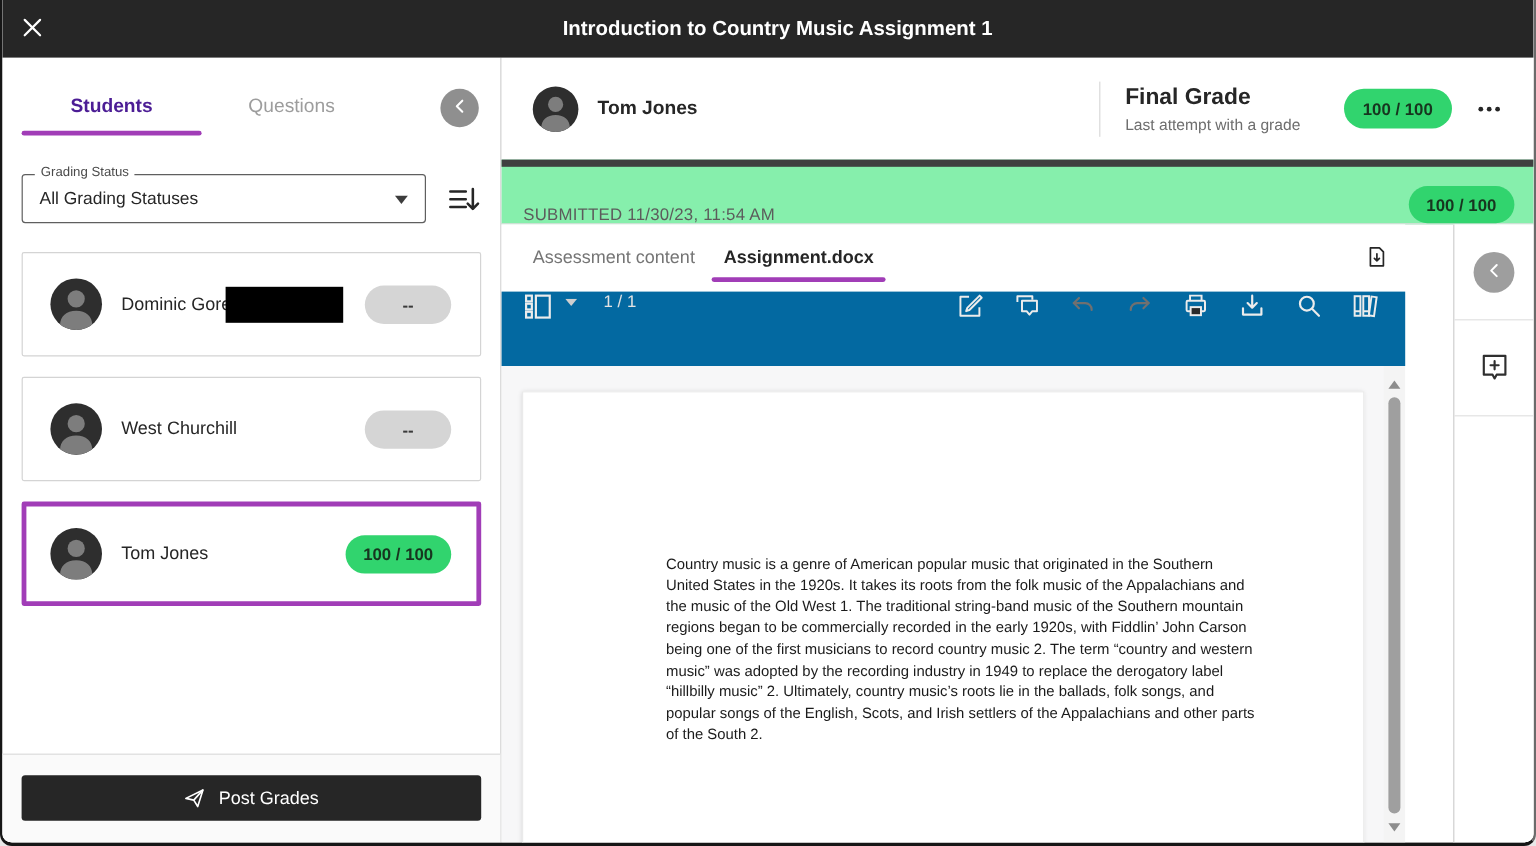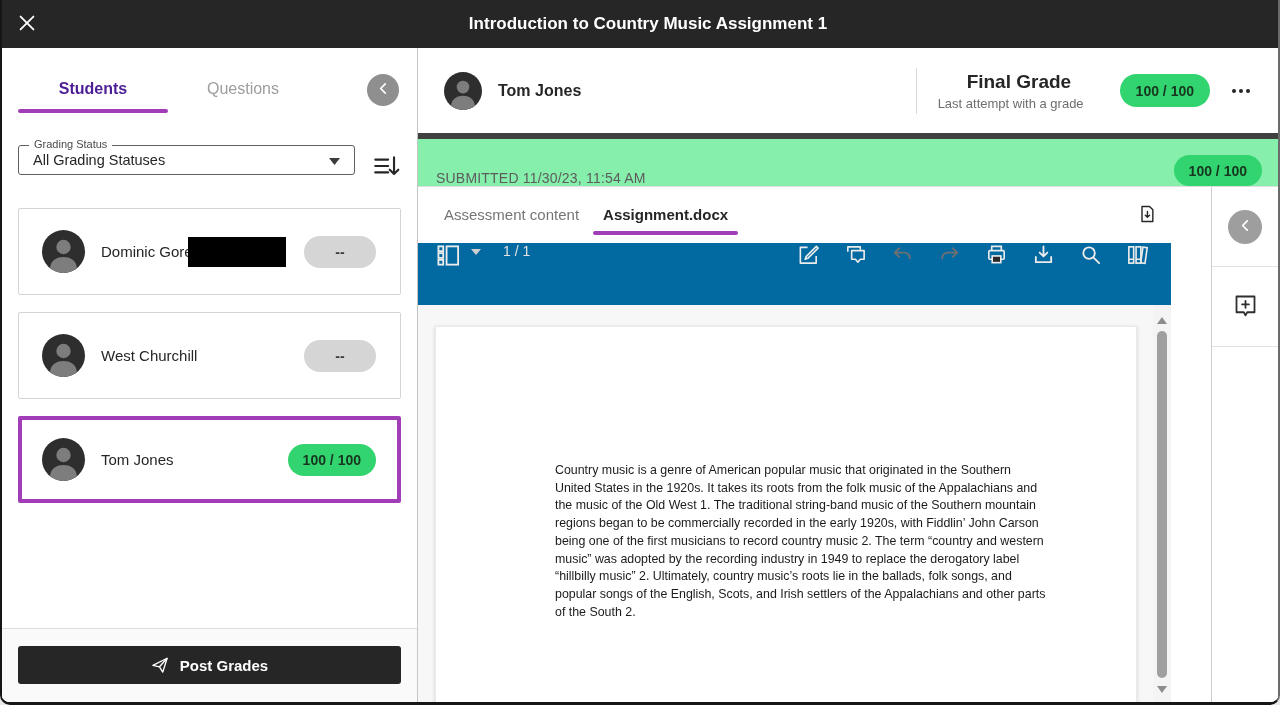--- a/index.html
+++ b/index.html
@@ -20,51 +20,51 @@
   
   .left-panel { flex:0 0 416px; width:416px; border-right:1px solid #c6c6c6; background:#fff; display:flex; flex-direction:column; }
   .lp-tabs { display:flex; align-items:center; padding:26px 18px 0 16px; }
   .lp-tab { width:150px; text-align:center; font-size:16px; color:#9d9d9d; padding-bottom:15px; position:relative; cursor:pointer; background:none; border:none; font-family:inherit; }
   .lp-tab.active { color:#4c1d95; font-weight:bold; }
   .lp-tab.active::after { content:""; position:absolute; left:0; right:0; bottom:0; height:4px; border-radius:2px; background:#a13db7; }
   .round-btn { width:32px; height:32px; border-radius:50%; background:#8f8f8f; color:#fff; border:none; display:flex; align-items:center; justify-content:center; cursor:pointer; }
   .lp-tabs .round-btn { margin-left:auto; margin-bottom:12px; }
 
   .lp-filter { display:flex; align-items:flex-start; padding:27px 16px 0 16px; }
-  .combo { position:relative; width:337px; height:30px; border:1px solid #5f5f5f; border-radius:3px; display:flex; align-items:center; padding:0 14px; cursor:pointer; background:#fff; }
+  .combo { position:relative; width:337px; height:41px; border:1px solid #5f5f5f; border-radius:3px; display:flex; align-items:center; padding:0 14px; cursor:pointer; background:#fff; }
   .combo-label { position:absolute; top:-8px; left:10px; background:#fff; padding:0 5px; font-size:11px; color:#4a4a4a; }
   .combo-value { font-size:14.5px; color:#262626; }
   .combo-caret { margin-left:auto; }
   .icon-btn { background:none; border:none; cursor:pointer; color:#262626; display:flex; align-items:center; justify-content:center; }
   .sort-btn { margin-left:auto; margin-top:6px; }
 
   .student-list { flex:1; padding:24px 16px 0 16px; display:flex; flex-direction:column; gap:17px; overflow:hidden; }
   .student-card { height:87px; flex:0 0 87px; border:1px solid #d4d4d4; border-radius:2px; background:#fff; display:flex; align-items:center; padding:0 24px 0 23px; position:relative; cursor:pointer; }
   .student-card.selected { border:4px solid #a13db7; padding:0 21px 0 20px; }
   .avatar { border-radius:50%; background:#2e2e2e; overflow:hidden; display:flex; align-items:flex-end; justify-content:center; flex-shrink:0; }
   .avatar svg { display:block; }
   .s-avatar { width:43px; height:43px; }
   .s-name { margin-left:16px; font-size:15px; color:#262626; }
   .pill { margin-left:auto; height:32px; min-width:72px; border-radius:16px; display:flex; align-items:center; justify-content:center; padding:0 15px; font-size:14px; font-weight:bold; white-space:nowrap; }
   .pill.muted { background:#d5d5d5; color:#3a3a3a; }
   .pill.green { background:#31d46e; color:#17351f; }
   .redaction { position:absolute; left:169px; top:28px; width:98px; height:30px; background:#000; }
 
   .lp-bottom { flex:0 0 74px; border-top:1px solid #dcdcdc; background:#fafafa; padding:17px 16px 0 16px; }
-  .post-grades-btn { width:100%; height:38px; background:#262626; color:#fff; border:none; border-radius:3px; font-size:15px; font-weight:bold; font-family:inherit; display:flex; align-items:center; justify-content:center; gap:11px; cursor:pointer; }
+  .post-grades-btn { width:100%; height:38px; background:#262626; color:#fff; border:none; border-radius:3px; font-size:15px; font-weight:normal; font-family:inherit; display:flex; align-items:center; justify-content:center; gap:11px; cursor:pointer; }
 
   
   .right-area { flex:1; display:flex; flex-direction:column; min-width:0; background:#fff; }
 
   .attempt-header { flex:0 0 85px; display:flex; align-items:center; padding:0 26px; }
   .ah-avatar { width:38px; height:38px; }
   .ah-name { margin-left:16px; font-size:16px; font-weight:bold; color:#262626; }
   .ah-right { margin-left:auto; display:flex; align-items:center; }
   .ah-divider { width:1px; height:46px; background:#d9d9d9; margin-right:21px; }
-  .fg-title { font-size:19px; font-weight:bold; color:#262626;margin-left:29px; }
+  .fg-title { font-size:19px; font-weight:bold; color:#262626; }
   .fg-sub { font-size:13px; color:#6e6e6e; margin-top:3px; }
   .fg-pill { margin-left:36px; height:33px; border-radius:17px; background:#31d46e; color:#17351f; display:flex; align-items:center; padding:0 16px; font-size:14px; font-weight:bold; }
   .more-btn { margin-left:20px; display:flex; gap:3px; background:none; border:none; cursor:pointer; padding:6px 2px; }
   .more-btn i { width:4px; height:4px; border-radius:50%; background:#262626; display:block; }
 
   .submitted-bar { flex:0 0 54px; background:#86efac; border-top:6px solid #404040; border-bottom:1px solid #dedede; display:flex; align-items:flex-end; padding:0 16px 0 18px; }
   .sb-text { font-size:14px; color:#5c5c5c; letter-spacing:.2px; }
   .sb-pill { margin-left:auto; height:31px; border-radius:16px; background:#31d46e; color:#17351f; display:flex; align-items:center; padding:0 15px; font-size:14px; font-weight:bold; }
 
   .content-row { flex:1; display:flex; min-height:0;gap:40px; }

